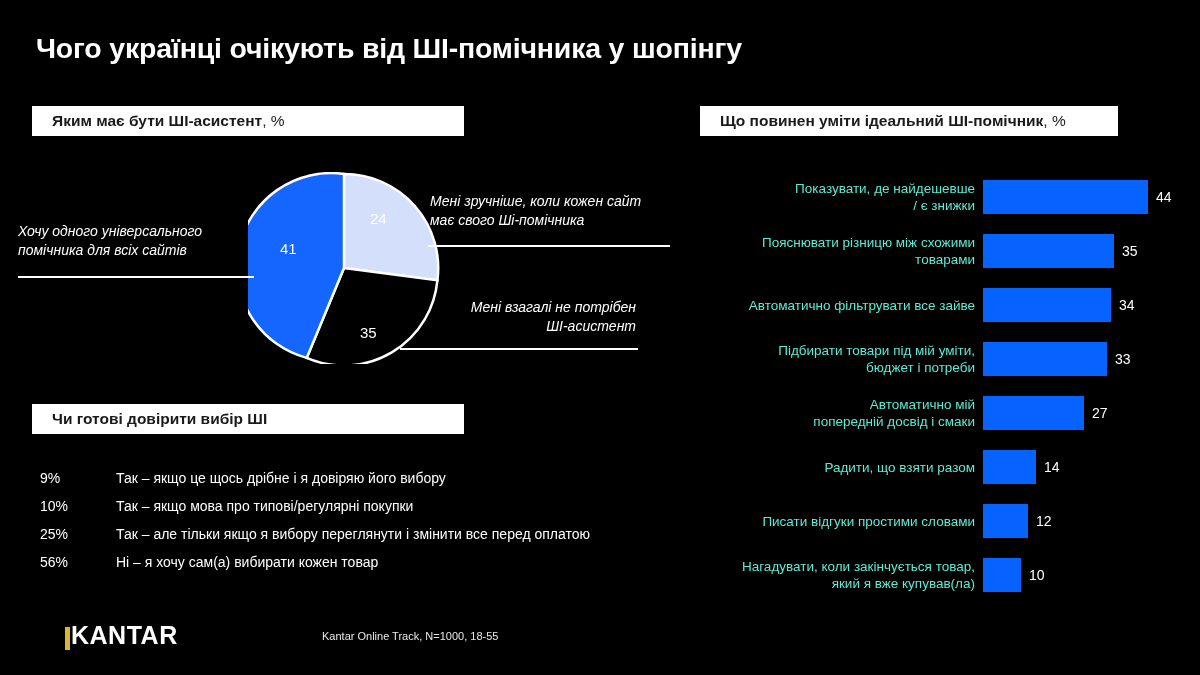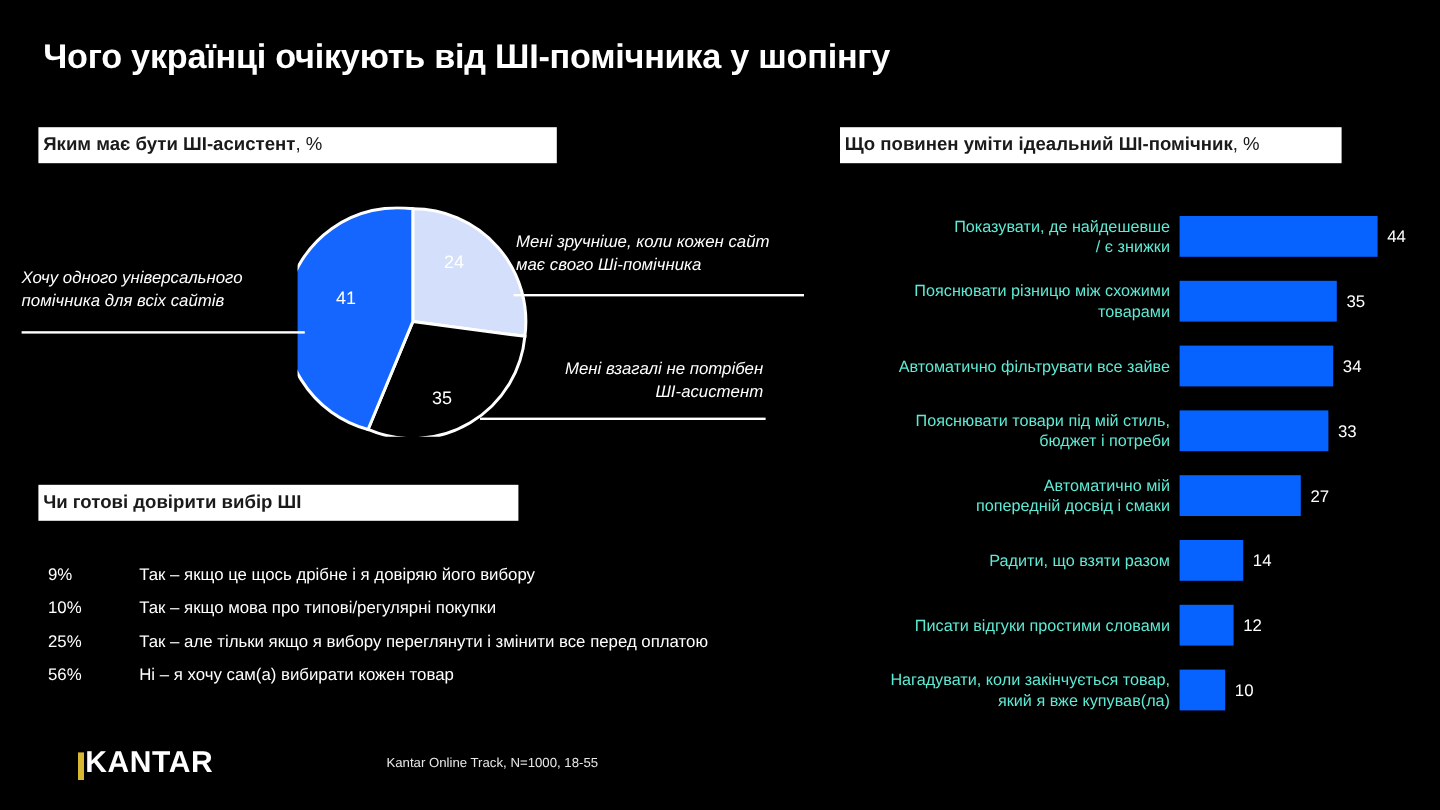--- a/index.html
+++ b/index.html
@@ -31,36 +31,36 @@
     letter-spacing: -0.2px;
     white-space: nowrap;
   }
 
   
   .section-bar {
     position: absolute;
     background: #ffffff;
     display: flex;
     align-items: center;
-    padding-left: 4px;
+    padding-left: 20px;
     box-sizing: border-box;
   }
   .section-bar .bar-text {
     color: #1a1a1a;
     font-size: 15.5px;
     white-space: nowrap;
   }
   .section-bar .bar-text b {
     font-weight: bold;
   }
   .section-bar .bar-suffix {
     font-weight: normal;
   }
   #bar-left-1  { left: 32px;  top: 106px; width: 432px; height: 30px; }
-  #bar-left-2  { left: 32px;  top: 404px; width: 400px; height: 30px; }
+  #bar-left-2  { left: 32px;  top: 404px; width: 432px; height: 30px; }
   #bar-right-1 { left: 700px; top: 106px; width: 418px; height: 30px; }
 
   
   #pie-wrap {
     position: absolute;
     left: 248px;
     top: 172px;
     width: 192px;
     height: 192px;
   }
@@ -281,21 +281,21 @@
         <div class="bar-label">
           <div>Автоматично фільтрувати все зайве</div>
         </div>
         <div class="bar-track">
           <div class="bar-fill" style="width: 128px; background: rgb(6, 99, 255);"></div>
           <span class="bar-value">34</span>
         </div>
       </div>
       <div class="bar-row" style="top: 174px;">
         <div class="bar-label">
-          <div>Пояснювати товари під мій стиль,</div>
+          <div>Підбирати товари під мій уміти,</div>
           <div>бюджет і потреби</div>
         </div>
         <div class="bar-track">
           <div class="bar-fill" style="width: 124px; background: rgb(6, 99, 255);"></div>
           <span class="bar-value">33</span>
         </div>
       </div>
       <div class="bar-row" style="top: 228px;">
         <div class="bar-label">
           <div>Автоматично мій</div>

